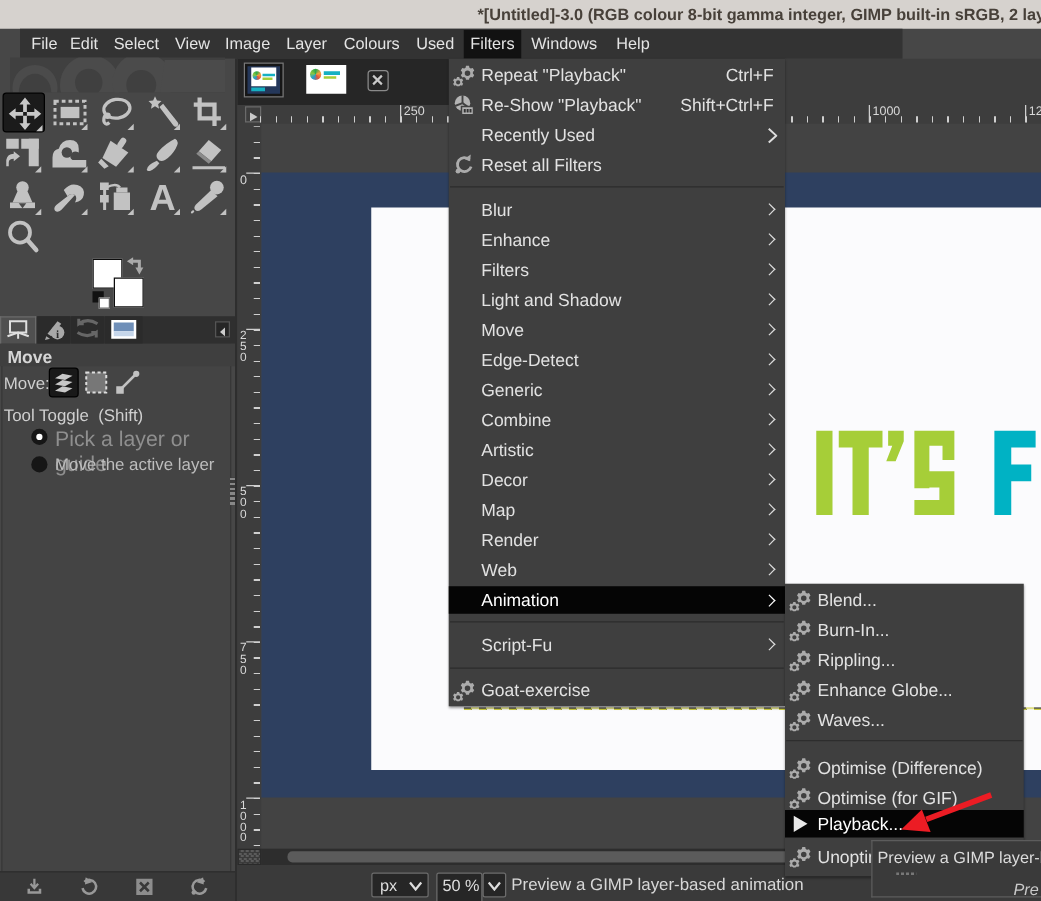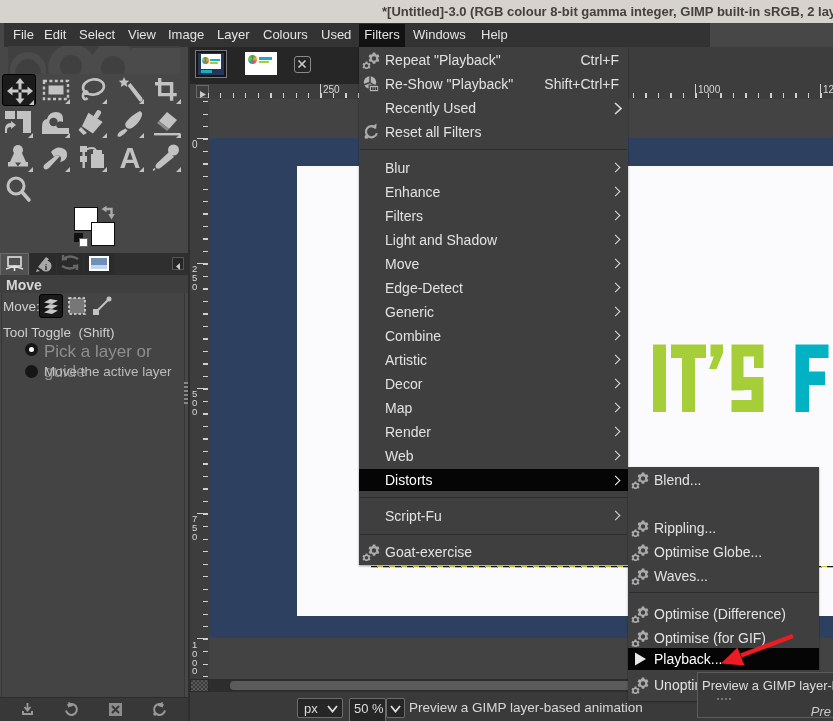--- a/index.html
+++ b/index.html
@@ -2,21 +2,21 @@
 <html><head><meta charset="utf-8">
 <style>
 html,body{margin:0;padding:0}
 body{width:833px;height:721px;overflow:hidden;font-family:"Liberation Sans",sans-serif;background:#474747}
 #page{position:relative;width:833px;height:721px}
 .abs{position:absolute}
 
 #title{left:0;top:0;width:833px;height:23px;background:#d6d2ce;color:#474039;font-weight:bold;font-size:13px;line-height:23px;white-space:nowrap}
 #title span{position:absolute;left:382px;top:0}
 
-#menubar{left:4px;top:23px;width:706px;height:24px;background:#333333}
+#menubar{left:16px;top:23px;width:706px;height:24px;background:#333333}
 .mb{position:absolute;top:0;height:24px;line-height:24px;font-size:13px;color:#e4e4e4;white-space:nowrap}
 #mbFilters{left:355px;width:46px;top:1px;height:23px;line-height:22px;background:#121212;text-align:center}
 
 #dock{left:0;top:47px;width:188px;height:674px;background:#474747}
 #dockline{left:188px;top:47px;width:2px;height:674px;background:#2e2e2e}
 
 #cwin{left:190px;top:47px;width:643px;height:674px;background:#3d3d3d}
 #tabstrip{left:190px;top:47px;width:438px;height:37px;background:#262626}
 #viewport{left:209px;top:99px;width:624px;height:580px;background:#434343;overflow:hidden}
 #navy{position:absolute;left:0;top:39px;width:624px;height:500px;background:#2e4060}
@@ -431,52 +431,58 @@
     <div class="mi sub" style="top:349px">
         <span class="t">Map</span>
       </div>
     <div class="mi sub" style="top:373px">
         <span class="t">Render</span>
       </div>
     <div class="mi sub" style="top:397px">
         <span class="t">Web</span>
       </div>
     <div class="mi sub hl" style="top:422px;height:22px;line-height:22px">
-        <span class="t">Distorts</span>
+        <span class="t">Animation</span>
       </div>
     <div class="sep" style="top:450px"></div>
     <div class="mi sub" style="top:457px">
         <span class="t">Script-Fu</span>
       </div>
     <div class="sep" style="top:487px"></div>
     <div class="mi" style="top:493px">
         <svg class="micon" viewBox="0 0 18 18">
           <use href="#gears"></use>
         </svg>
         <span class="t">Goat-exercise</span>
       </div>
   </div>
   <div id="submenu" class="abs">
     <div class="mi" style="top:1px">
         <svg class="micon" viewBox="0 0 18 18">
           <use href="#gears"></use>
         </svg>
         <span class="t">Blend...</span>
       </div>
+    <div class="mi" style="top:25px">
+        <svg class="micon" viewBox="0 0 18 18">
+          <use href="#gears"></use>
+        </svg>
+        <span class="t">Burn-In...</span>
+      </div>
     <div class="mi" style="top:49px">
         <svg class="micon" viewBox="0 0 18 18">
           <use href="#gears"></use>
         </svg>
         <span class="t">Rippling...</span>
       </div>
     <div class="mi" style="top:73px">
         <svg class="micon" viewBox="0 0 18 18">
           <use href="#gears"></use>
         </svg>
-        <span class="t">Optimise Globe...</span>
+        <span class="t">Enhance Globe...</span>
       </div>
     <div class="mi" style="top:97px">
         <svg class="micon" viewBox="0 0 18 18">
           <use href="#gears"></use>
         </svg>
         <span class="t">Waves...</span>
       </div>
     <div class="sep" style="top:125px"></div>
     <div class="mi" style="top:159px">
         <svg class="micon" viewBox="0 0 18 18">

